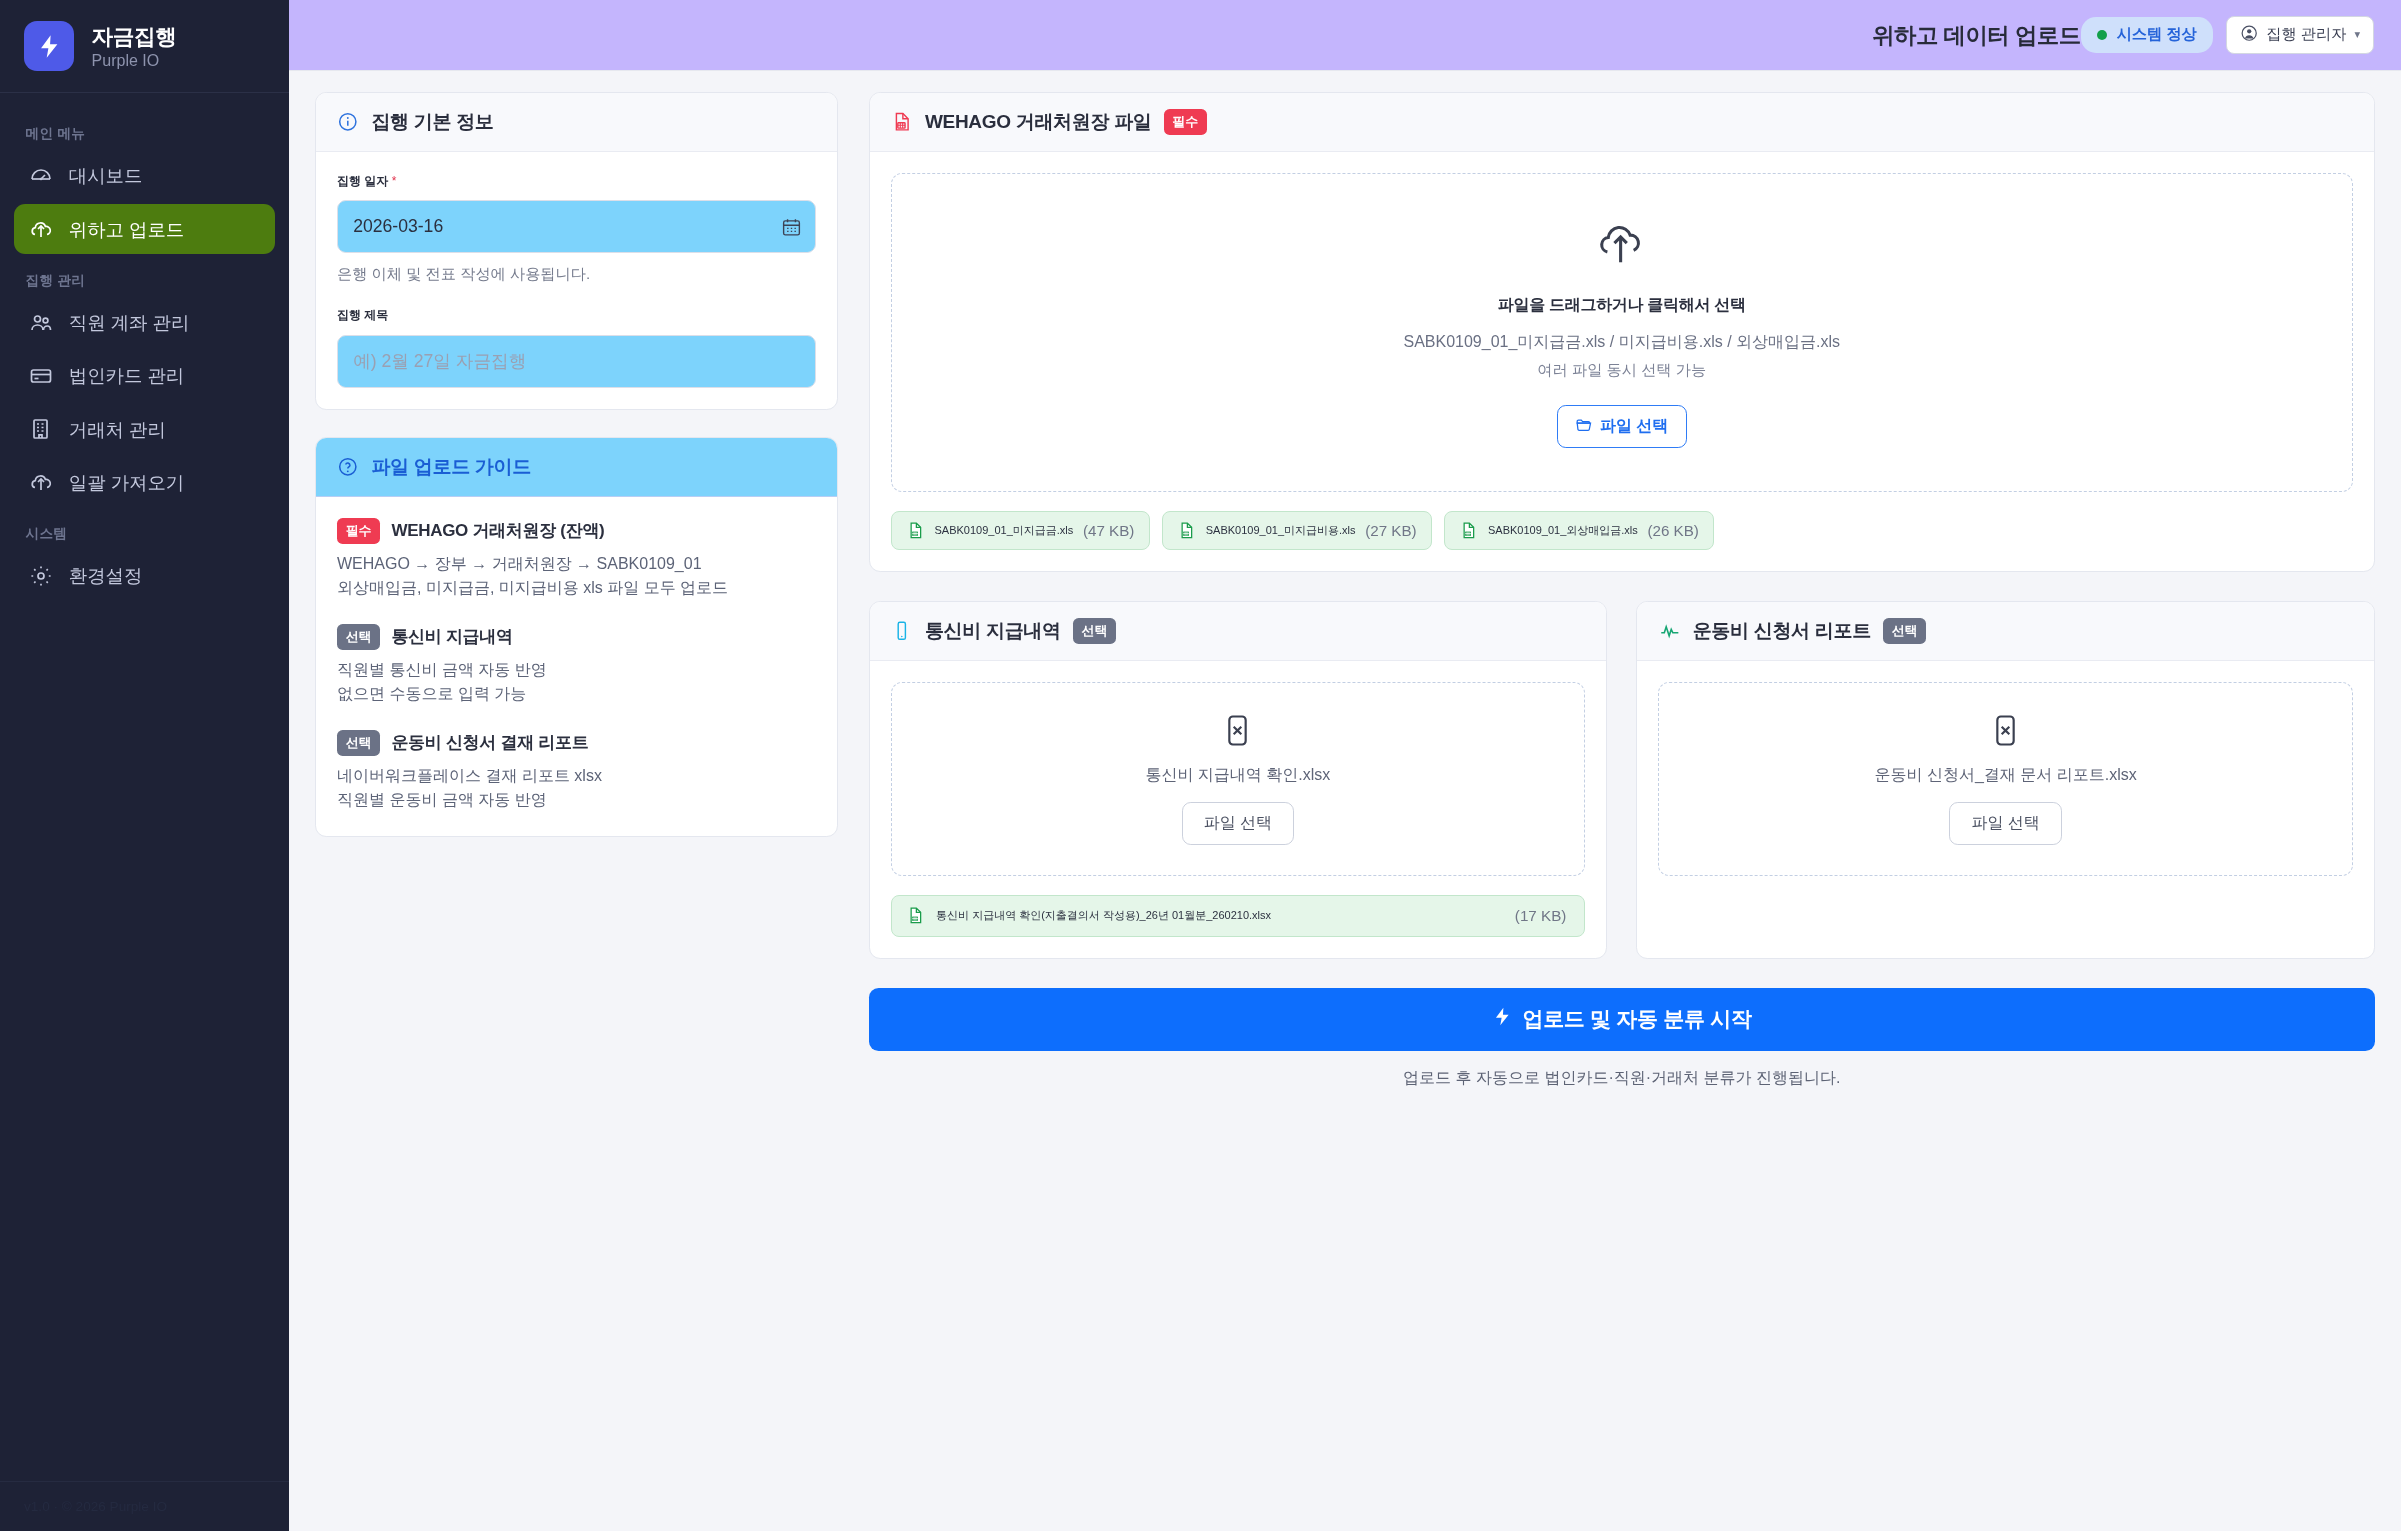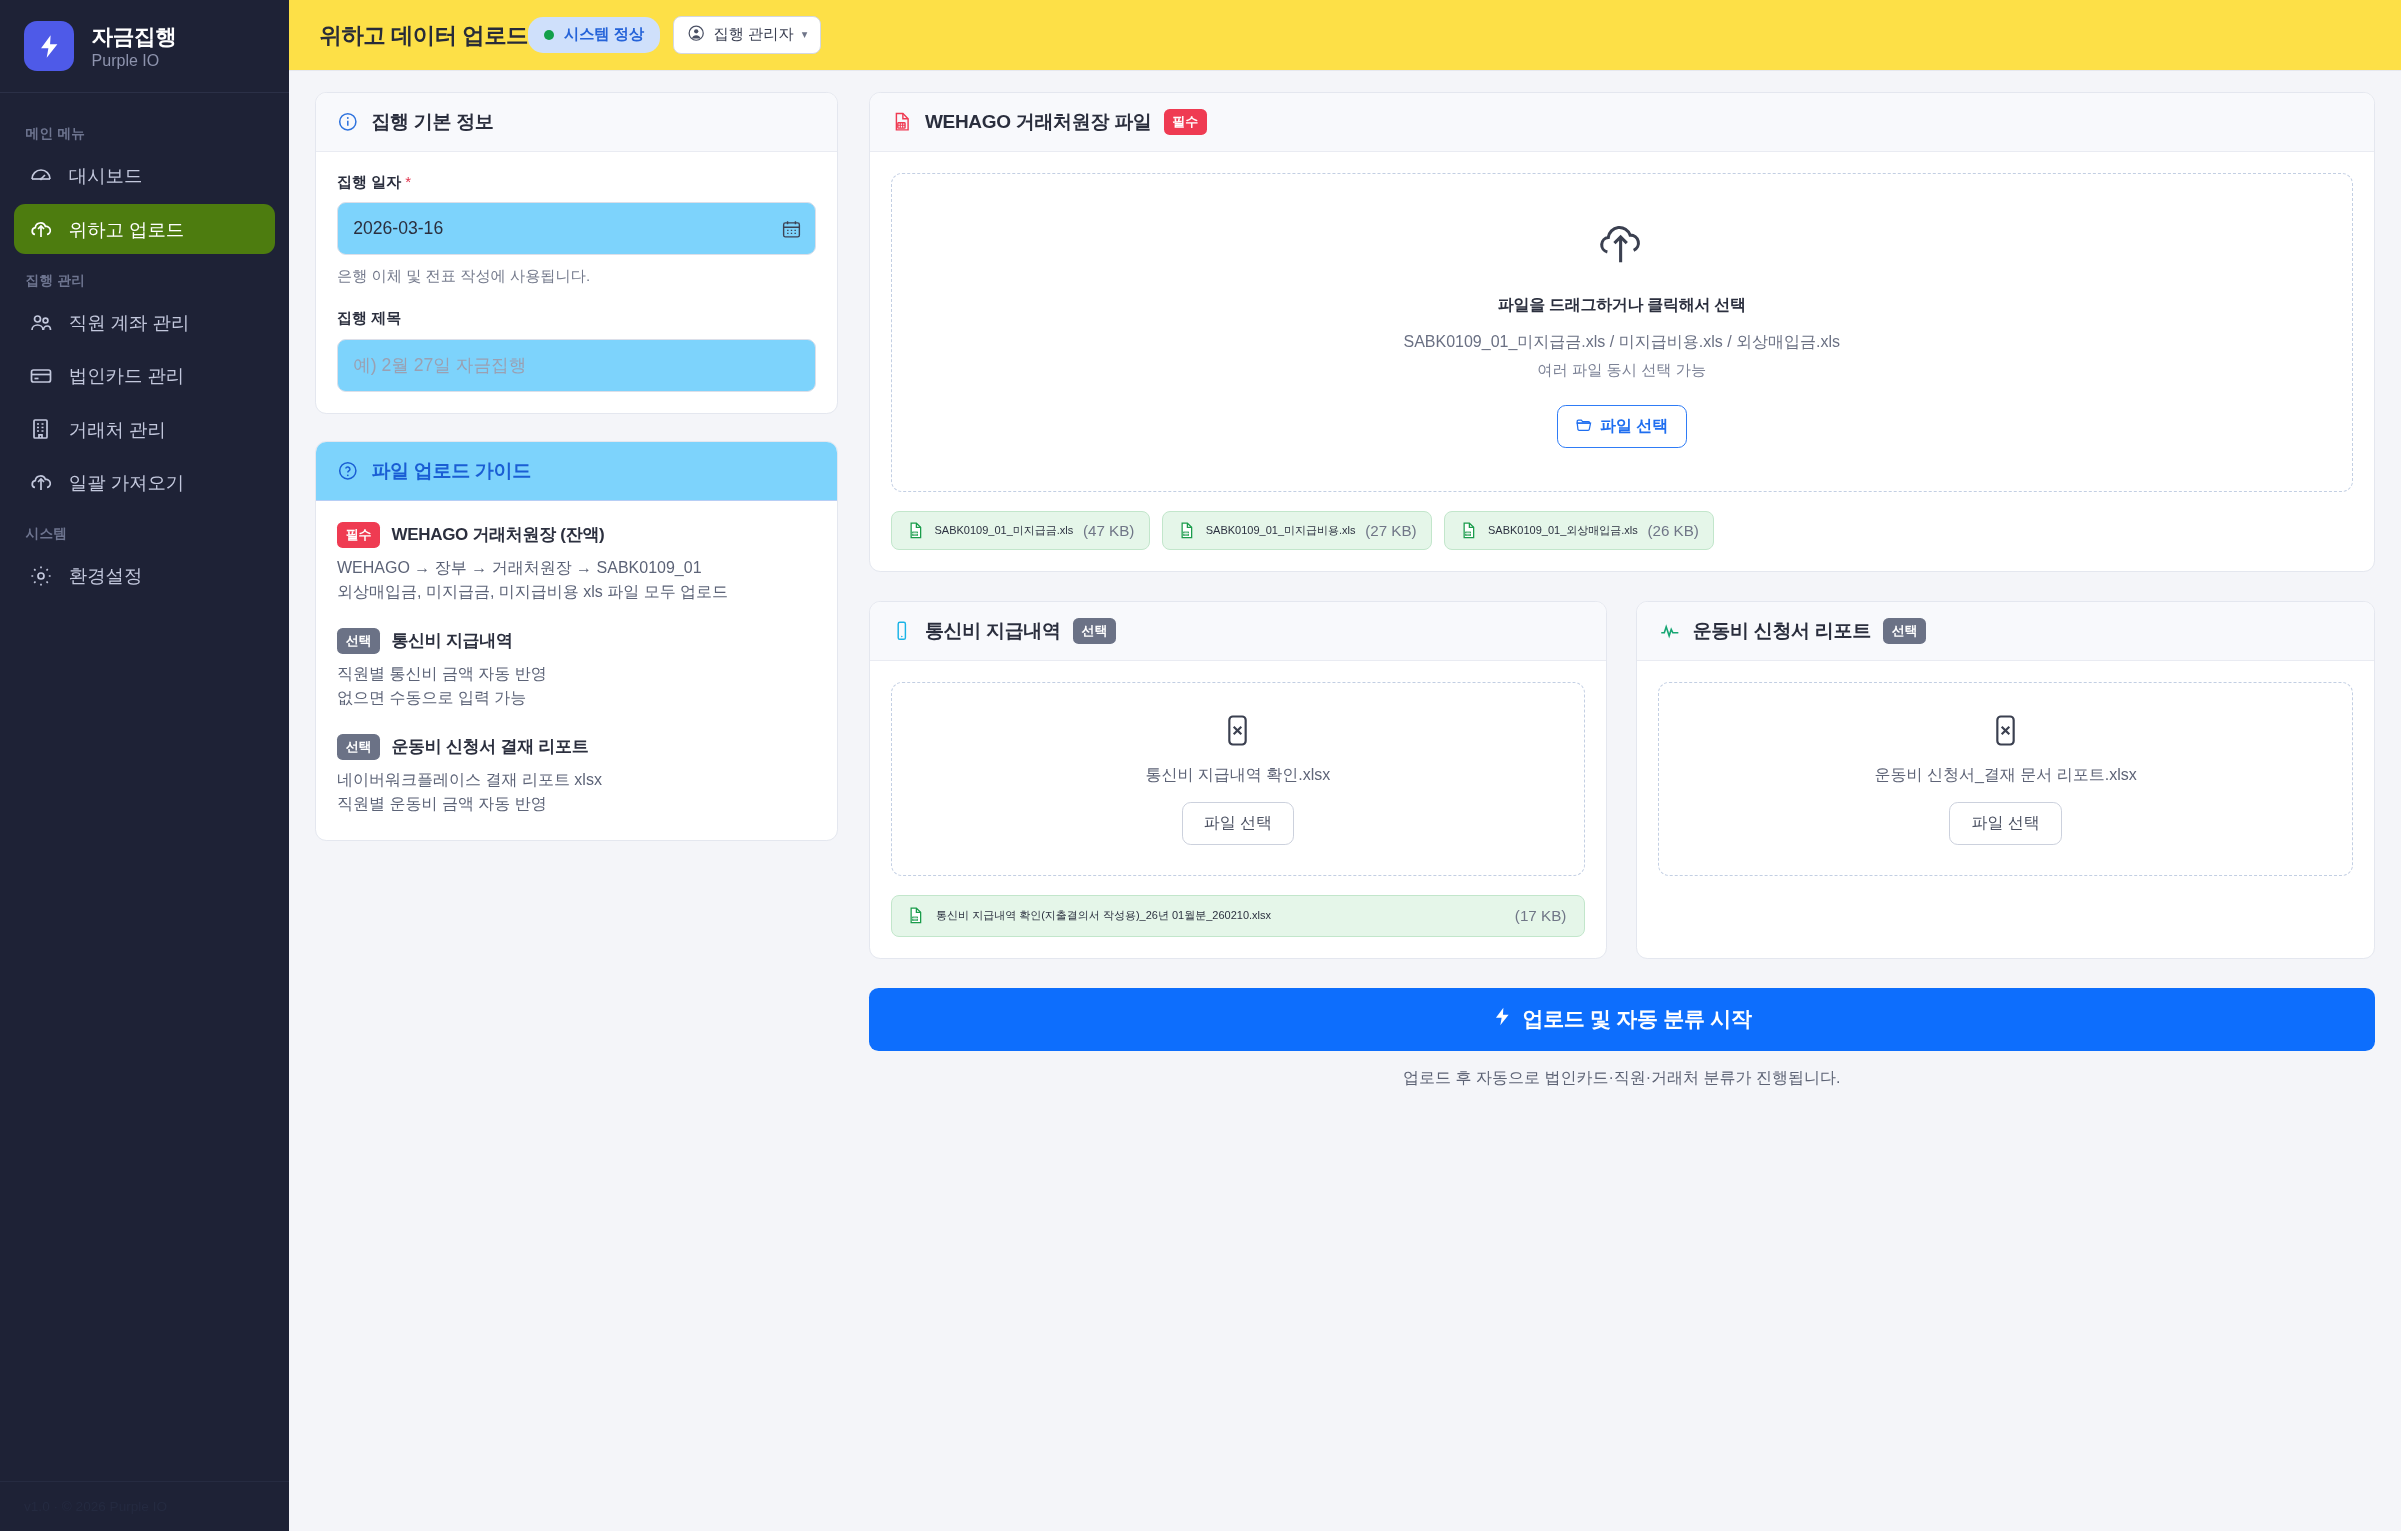--- a/index.html
+++ b/index.html
@@ -56,23 +56,23 @@
   .side-footer {
     border-top: 0.8px solid #262b41;
     padding: 17.6px 24px;
     color: #242a40; font-size: 13.6px;
   }
 
   
   #main { flex: 1 1 auto; display: flex; flex-direction: column; min-width: 0; background: #f4f5f9; }
   .topbar {
     height: 71px; flex: 0 0 71px;
-    background: #fde047;
+    background: #c4b5fd;
     border-bottom: 0.8px solid #e6e8ef;
-    display: flex; align-items: center; justify-content: flex-start;
+    display: flex; align-items: center; justify-content: flex-end;
     padding: 0 27px 0 30.5px;
   }
   .page-title { font-size: 22.4px; font-weight: bold; color: #272b39; letter-spacing: -0.5px; }
   .topbar-right { display: flex; align-items: center; gap: 13px; }
   .status-badge {
     display: flex; align-items: center; gap: 9.6px;
     background: #cfe0fb; color: #2563d9;
     border-radius: 15px; padding: 7.2px 16px;
     font-size: 15.2px; font-weight: bold;
   }
@@ -106,21 +106,21 @@
   .card-title.blue { color: #1a5ed4; }
   .badge {
     font-size: 13px; font-weight: bold; color: #fff;
     border-radius: 5.6px; padding: 4px 8.8px; letter-spacing: -0.2px;
   }
   .badge.req { background: #ef3b52; }
   .badge.opt { background: #6b7286; }
 
   .card-body { padding: 21px; }
 
-  .field-label { font-size: 15px; font-weight: bold; color: #2b2f3e; margin-bottom: 10.4px; }
+  .field-label { font-size: 12px; font-weight: bold; color: #2b2f3e; margin-bottom: 10.4px; }
   .req-star { color: #e0314b; font-weight: normal; }
   .input-wrap { position: relative; }
   .text-input {
     width: 100%; height: 53px;
     border: 0.8px solid #dcdfe9; border-radius: 8.8px;
     padding: 0 46px 0 15.2px; font-size: 17.6px; color: #2b2f3e;
     font-family: "Liberation Sans", sans-serif; background: #7dd3fc;
   }
   .text-input::placeholder { color: #9aa0b2; }
   .cal-btn {

